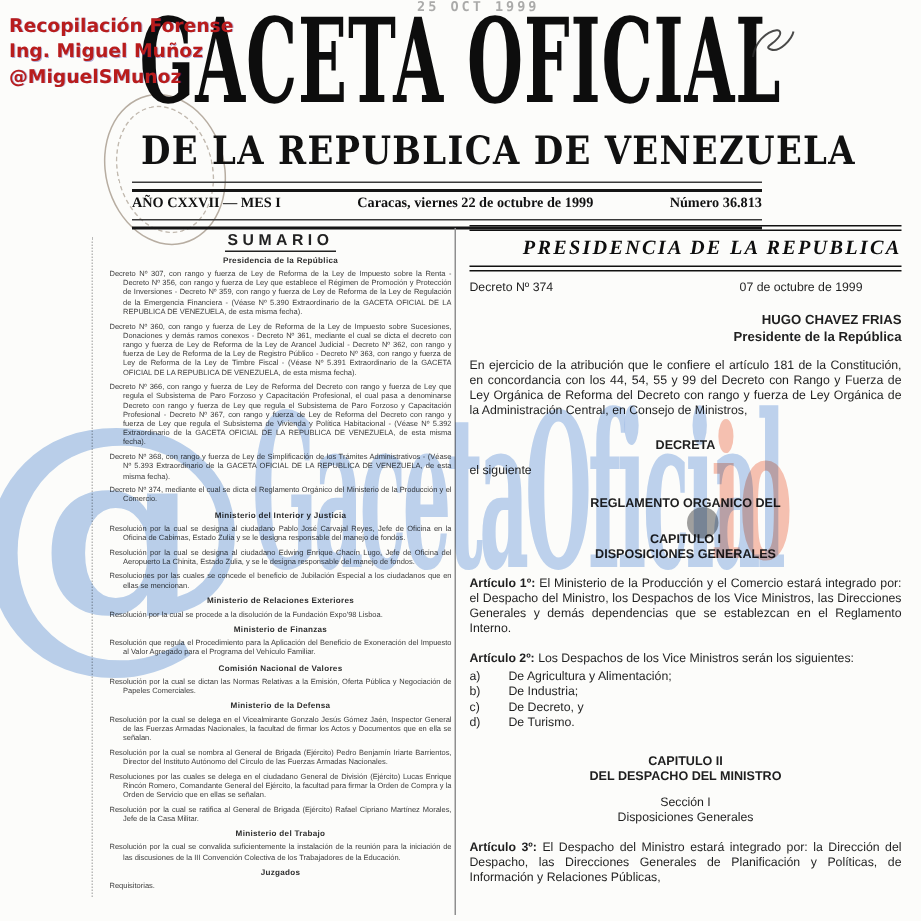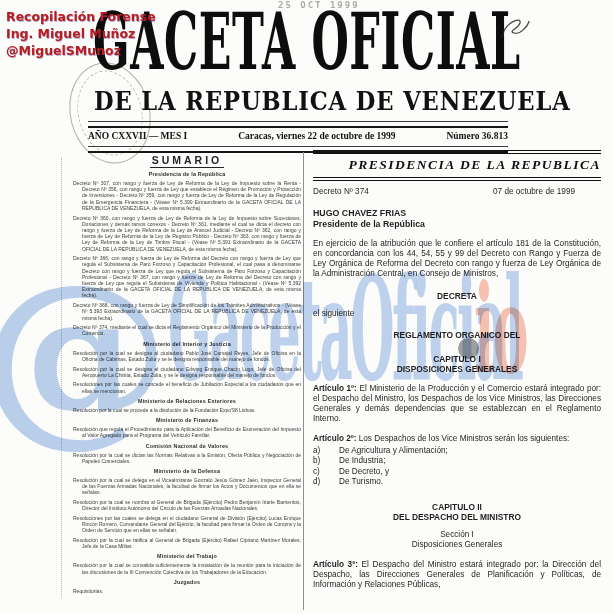--- a/index.html
+++ b/index.html
@@ -78,21 +78,21 @@
 
   .right-col{position:absolute;left:313px;top:150px;width:288px;z-index:2;color:#1f1f1f;}
   .banner{
     border-top:4px double #111;border-bottom:4px double #111;
     padding:3px 0 4px;text-align:right;
     font-family:"Liberation Serif",serif;font-weight:bold;
     font-size:13.5px;letter-spacing:1.5px;color:#0e0e0e;font-style:italic;
   }
   .decree-row{margin-top:6px;display:flex;justify-content:space-between;font-size:8.2px;}
   .decree-row .date{margin-right:26px;}
-  .author{margin-top:12px;text-align:left;font-weight:bold;font-size:8.8px;line-height:10.5px;}
+  .author{margin-top:12px;text-align:right;font-weight:bold;font-size:8.8px;line-height:10.5px;}
   .para{margin-top:10px;font-size:8.2px;line-height:10px;text-align:justify;}
   .c-bold{margin-top:10px;text-align:center;font-weight:bold;font-size:8.4px;line-height:10px;}
   .c-bold.mt14{margin-top:14px;} .c-bold.mt12{margin-top:12px;}
   .c-reg{margin-top:8px;text-align:center;font-size:8.2px;line-height:10px;}
   .elsig{margin-top:8px;font-size:8.2px;}
   .vm-list{margin-top:2px;font-size:8.2px;line-height:10.4px;}
   .vm-list .row{display:grid;grid-template-columns:26px 1fr;}
   .art-label{font-weight:bold;}
 
   

